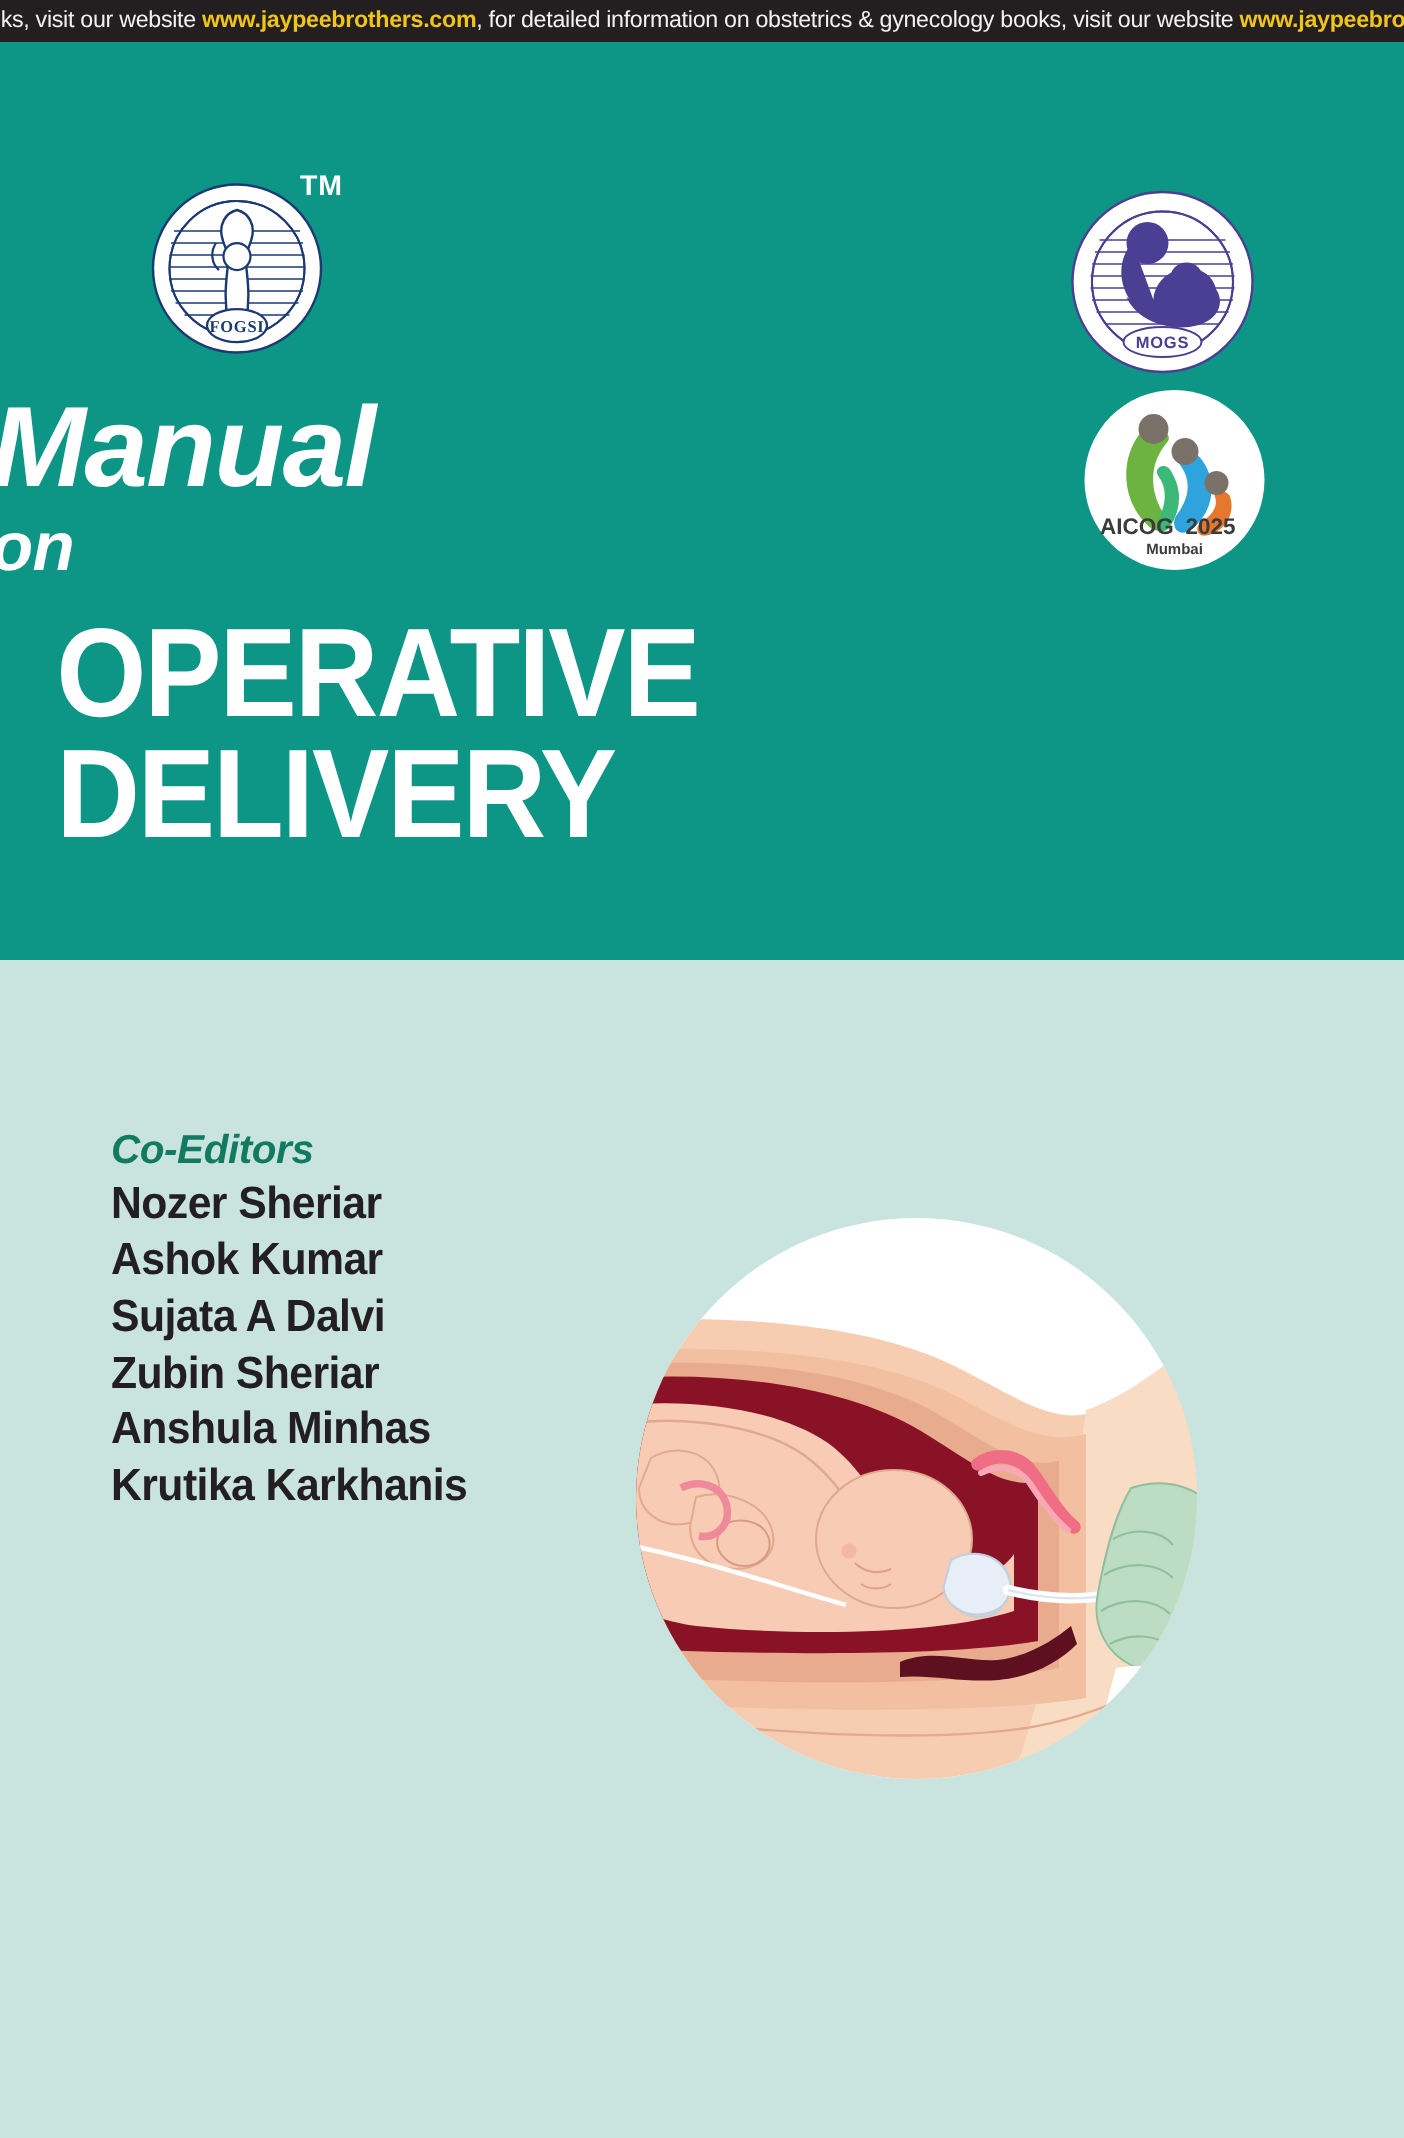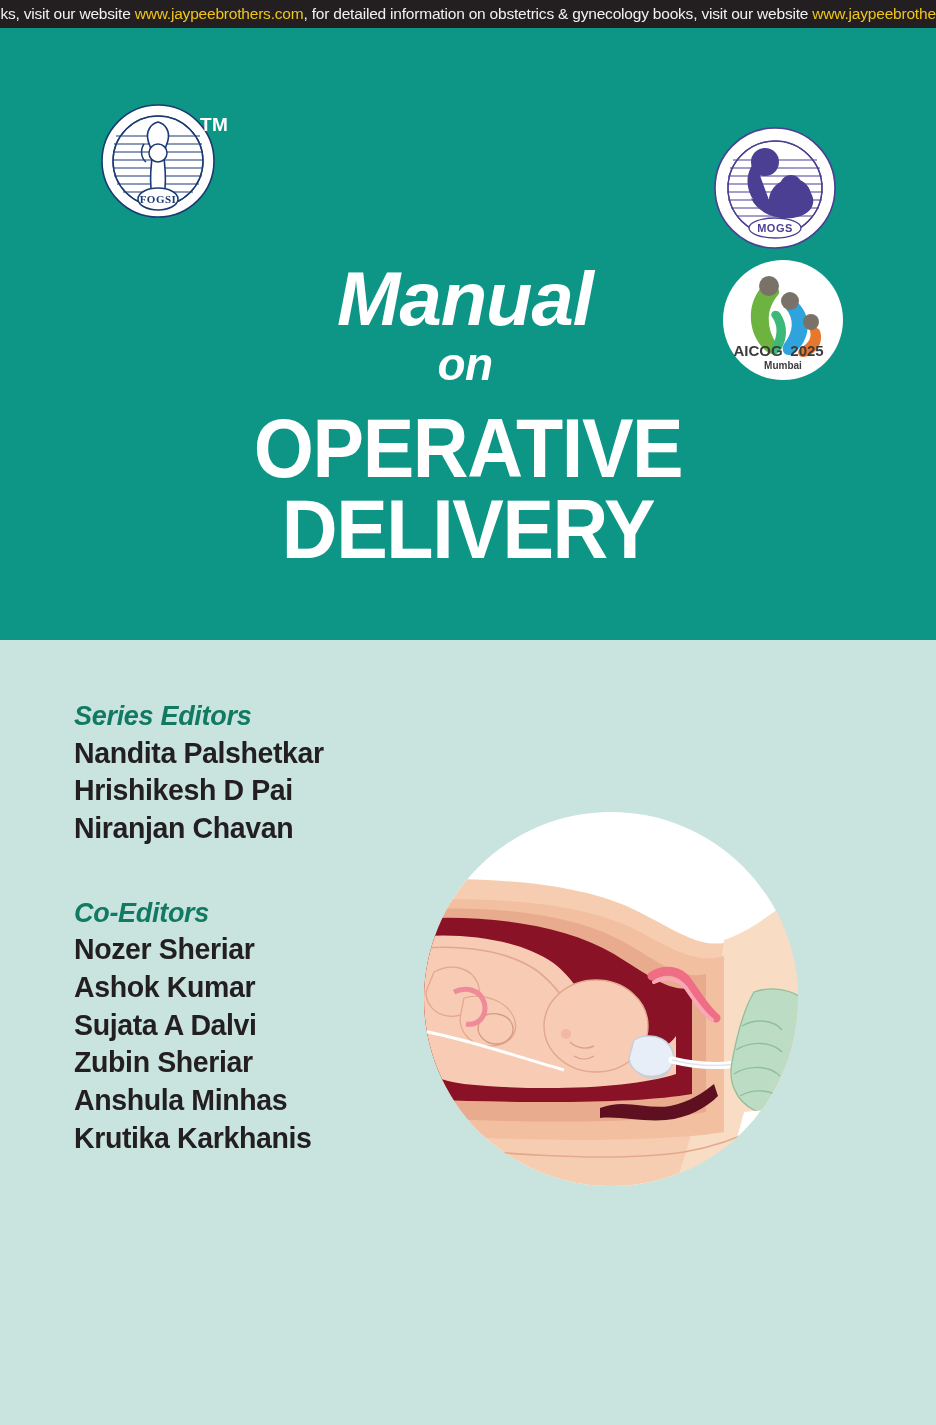--- a/index.html
+++ b/index.html
@@ -34,21 +34,21 @@
     top: 50%;
     transform: translateY(-50%);
     font-size: 15.5px;
     line-height: 1;
     color: #f1f1f1;
     letter-spacing: -0.2px;
     white-space: nowrap;
   }
   .promo-text .url {
     color: #f0c419;
-    font-weight: normal;
+    font-weight: bold;
   }
 
   
   .teal-field {
     position: absolute;
     left: 0; top: 28px;
     width: 936px;
     height: 612px;
     background: #0d9586;
   }
@@ -58,21 +58,21 @@
     position: absolute;
     left: 0; top: 640px;
     width: 936px;
     height: 785px;
     background: #c9e4df;
   }
 
   
   .fogsi-logo {
     position: absolute;
-    left: 92px; top: 100px;
+    left: 92px; top: 118px;
     width: 132px; height: 122px; text-align: center;
   }
   .fogsi-logo svg { display: block; width: 100%; height: 100%; }
   .fogsi-tm {
     position: absolute;
     left: 200px; top: 114px;
     font-size: 19px;
     font-weight: bold;
     color: #ffffff;
     letter-spacing: 0.5px;
@@ -92,21 +92,21 @@
     left: 722px; top: 259px;
     width: 122px; height: 122px;
   }
   .aicog-logo svg { display: block; width: 100%; height: 100%; }
 
   
   .title-block {
     position: absolute;
     left: 0; top: 262px;
     width: 936px;
-    text-align: center;
+    text-align: left;
   }
   .title-manual {
     font-size: 76px;
     font-style: italic;
     font-weight: bold;
     color: #ffffff;
     line-height: 0.98;
     letter-spacing: -1px;
     margin-left: -6px;
   }
@@ -266,26 +266,20 @@
     <div class="title-manual">Manual</div>
     <div class="title-on">on</div>
     <div class="title-main">
       <span class="line">OPERATIVE</span>
       <span class="line">DELIVERY</span>
     </div>
   </div>
 
   <div class="credits">
 
-    <div class="credit-group group-series">
-      <div class="credit-heading">Series Editors</div>
-      <div class="credit-name">Nandita Palshetkar</div>
-      <div class="credit-name">Hrishikesh D Pai</div>
-      <div class="credit-name">Niranjan Chavan</div>
-    </div>
 
 
     <div class="credit-group group-coeditors">
       <div class="credit-heading">Co-Editors</div>
       <div class="credit-name">Nozer Sheriar</div>
       <div class="credit-name">Ashok Kumar</div>
       <div class="credit-name">Sujata A Dalvi</div>
       <div class="credit-name">Zubin Sheriar</div>
       <div class="credit-name">Anshula Minhas</div>
       <div class="credit-name">Krutika Karkhanis</div>

